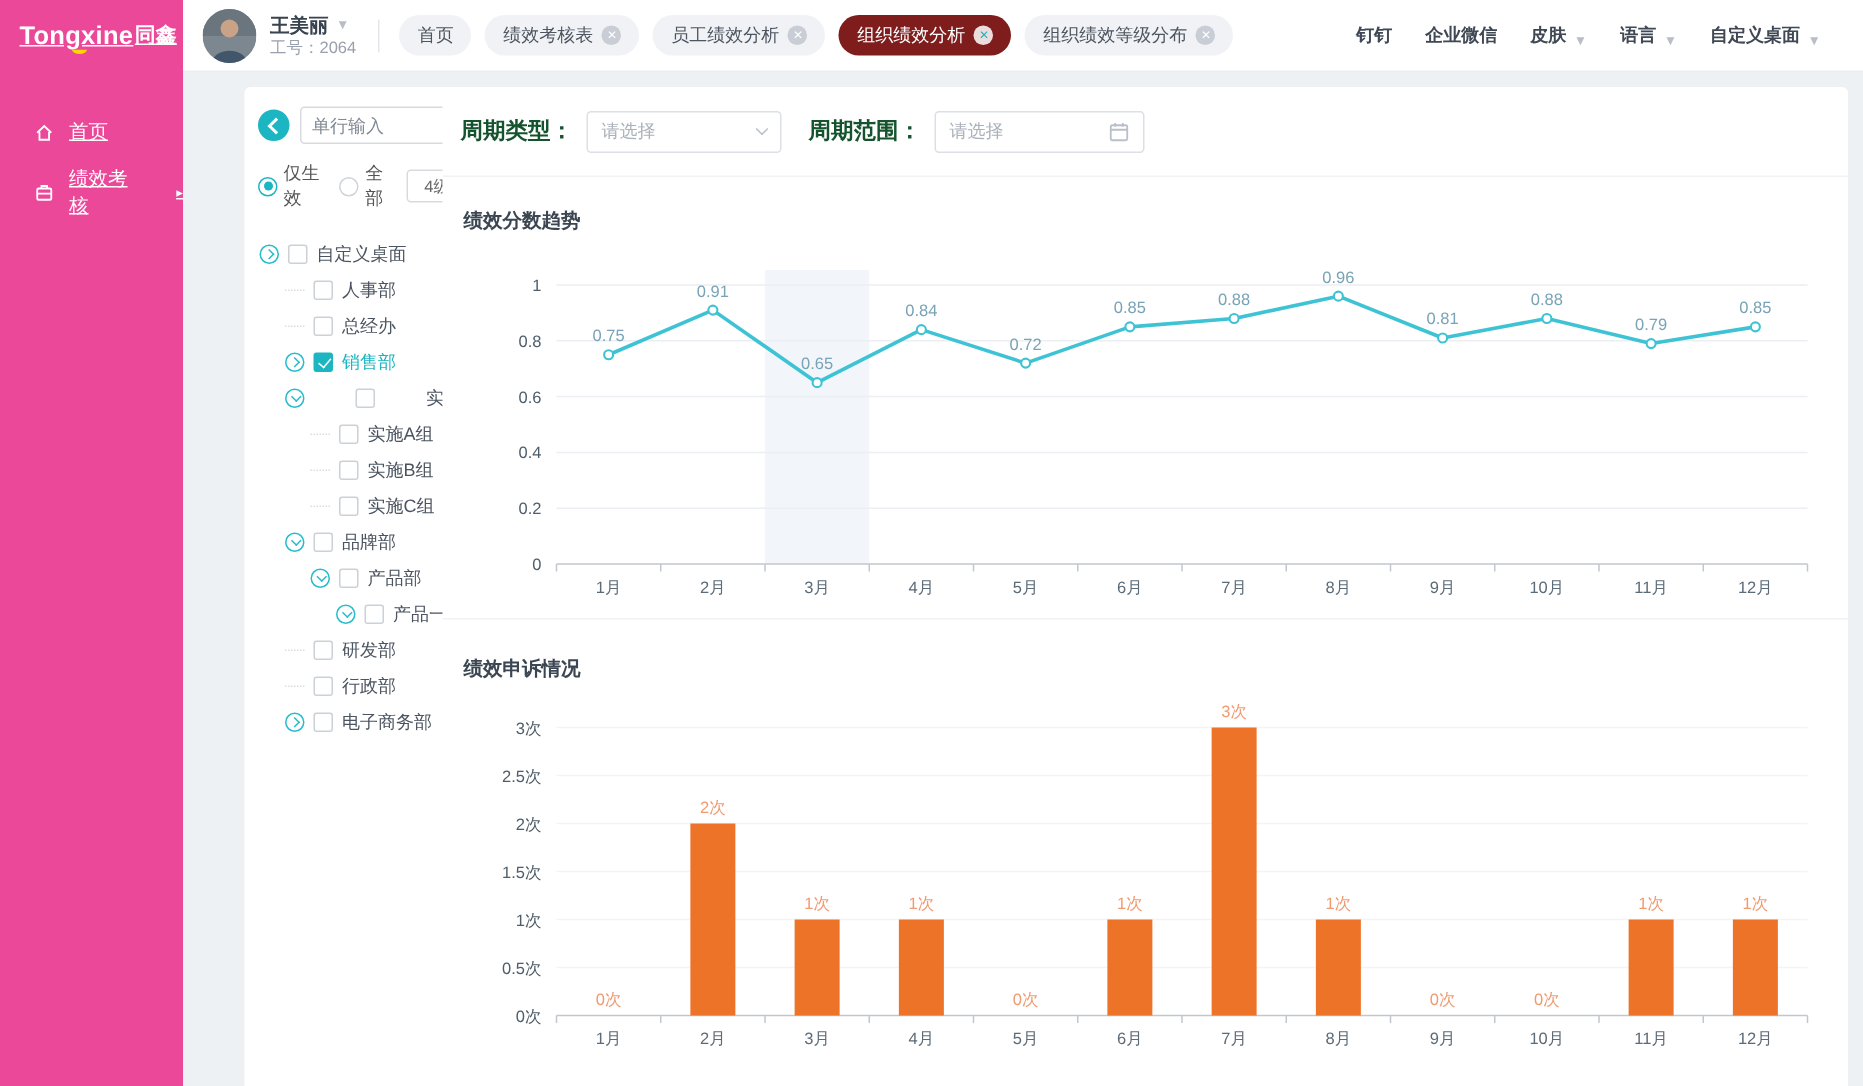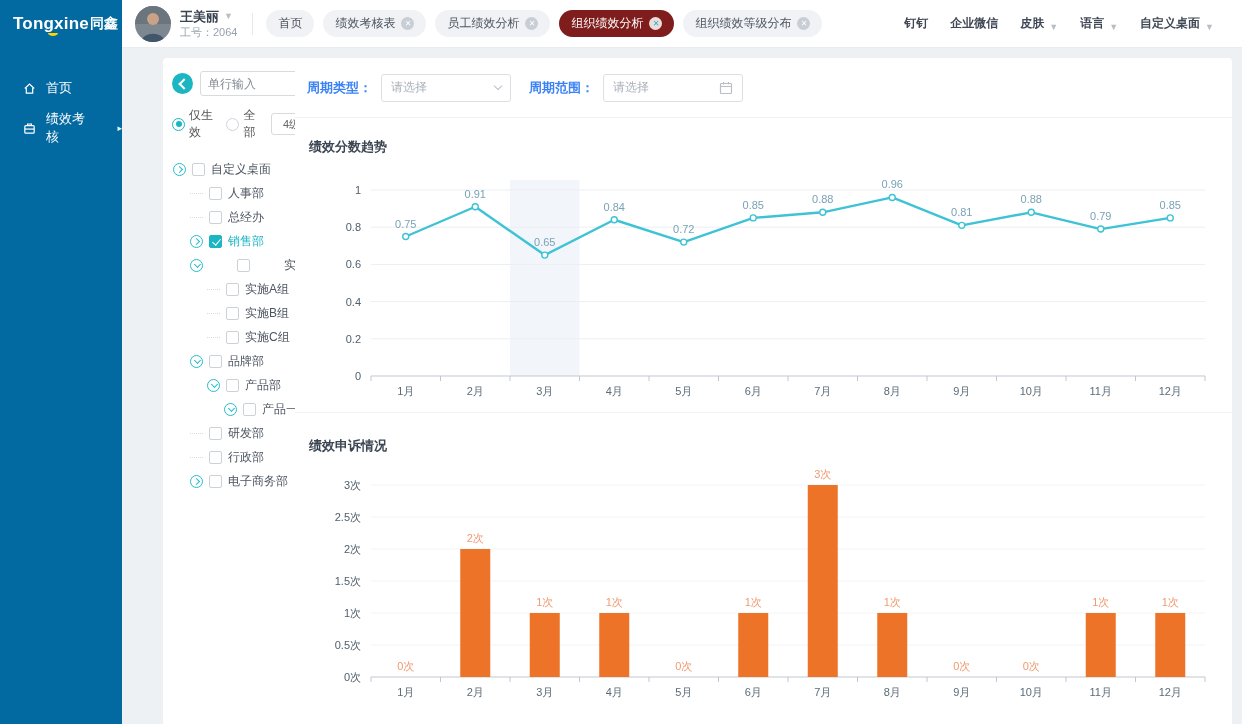--- a/index.html
+++ b/index.html
@@ -2,21 +2,21 @@
 <html><head>
 <meta charset="utf-8">
 <style>
   * { box-sizing: border-box; margin: 0; padding: 0; }
   html,body { width:1242px; height:724px; }
   body {
     font-family: "Liberation Sans", "DejaVu Sans", sans-serif;
     background:#edf1f4; position:relative; overflow:hidden; color:#333;
   }
   
-  .sidebar { position:absolute; left:0; top:0; width:122px; height:100%; background:#0369a1; color:#fff; z-index:3; }
+  .sidebar { position:absolute; left:0; top:0; width:122px; height:100%; background:#ec4899; color:#fff; z-index:3;text-decoration:underline; }
   .logo { height:48px; display:flex; align-items:center; padding-left:13px; position:relative; white-space:nowrap; }
   .logo-en { font-weight:bold; font-size:17px; letter-spacing:.2px; }
   .logo-cn { font-weight:bold; font-size:14px; margin-left:1px; }
   .logo-smile { position:absolute; left:48px; top:30px; width:10px; height:6px; border-bottom:3px solid #ffd400; border-radius:50%; }
   .nav { margin-top:20px; }
   .nav-item { height:40px; display:flex; align-items:center; padding-left:22px; font-size:13px; gap:9px; cursor:pointer; }
   .nav-item svg { flex:none; }
   .nav-arrow { margin-left:12px; font-size:9px; color:#eafcfd; }
   
   .header { position:absolute; left:122px; top:0; right:0; height:48px; background:#fff; border-bottom:1px solid #e9edf0; display:flex; align-items:center; z-index:2; }
@@ -55,21 +55,21 @@
   .exp.right::after { content:''; position:absolute; width:4px; height:4px; border-right:1.4px solid #27bccb; border-bottom:1.4px solid #27bccb; left:2.5px; top:3.5px; transform:rotate(-45deg); }
   .exp.down::after { content:''; position:absolute; width:4px; height:4px; border-right:1.4px solid #27bccb; border-bottom:1.4px solid #27bccb; left:3.5px; top:2.5px; transform:rotate(45deg); }
   .dots { width:13px; border-top:1px dotted #d9dde2; flex:none; margin-right:6px; }
   .cb { width:13px; height:13px; border:1px solid #ccd1d8; border-radius:2px; background:#fff; flex:none; margin-right:6px; position:relative; cursor:pointer; }
   .cb.on { background:#1cb5c2; border-color:#1cb5c2; }
   .cb.on::after { content:''; position:absolute; left:3.5px; top:1px; width:4px; height:7px; border-right:1.6px solid #fff; border-bottom:1.6px solid #fff; transform:rotate(40deg); }
   .tree-label.sel { color:#1cb5c2; }
   
   .main-panel { position:absolute; left:295px; top:58px; right:10px; bottom:0; background:#fff; border-radius:4px 4px 0 0; overflow:hidden; z-index:1; }
   .filter-row { height:60px; display:flex; align-items:center; padding-left:12px; border-bottom:1px solid #f0f2f4; }
-  .f-label { font-size:13px; color:#3b82f6; font-weight:bold; margin-right:9px; }
+  .f-label { font-size:15px; color:#14532d; font-weight:bold; margin-right:9px; }
   .f-label.second { margin-left:18px; }
   .select-box { width:130px; height:28px; border:1px solid #dcdfe4; border-radius:3px; display:flex; align-items:center; justify-content:space-between; padding:0 9px; font-size:12px; color:#aab1ba; cursor:pointer; background:#fff; }
   .date-box { width:140px; }
   .section { padding:16px 12px 6px 12px; }
   .chart-title { font-size:13px; font-weight:bold; color:#3c4652; margin:4px 0 14px 2px; }
   .section-divider { height:1px; background:#f0f2f4; margin:4px 0; }
   svg.chart { display:block; width:912px; height:232px; font-family:"Liberation Sans","DejaVu Sans",sans-serif; }
 </style>
 </head>
 <body>

